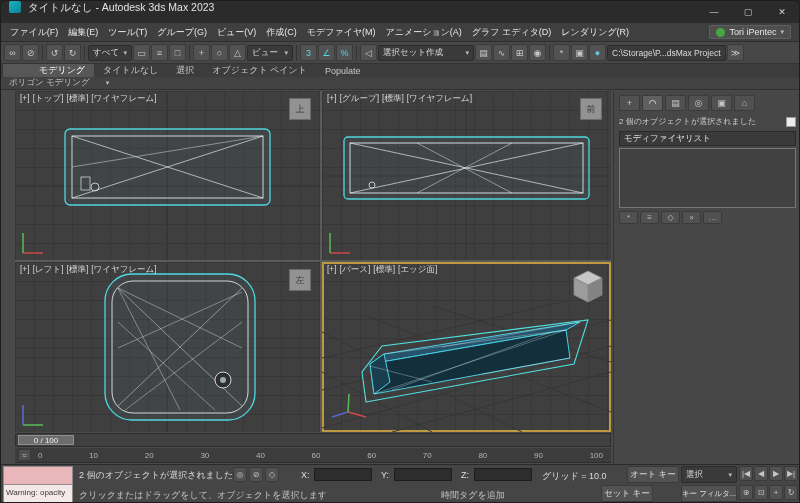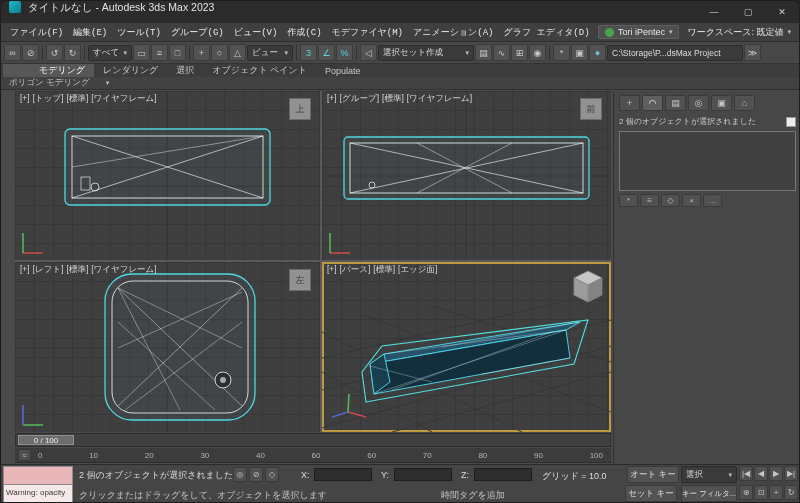--- a/index.html
+++ b/index.html
@@ -10,21 +10,21 @@
   
   .titlebar{position:absolute;top:0;left:0;right:0;height:27px;background:#2b2b2b;display:flex;align-items:flex-start;color:#e2e2e2;font-size:10.5px;}
   .appicon{width:12px;height:12px;margin:0 7px 0 8px;background:linear-gradient(135deg,#19b8c4,#0d7f96);border-radius:2px;flex:none;}
   .title{white-space:nowrap;overflow:hidden;}
   .winbtns{margin-left:auto;display:flex;height:22px;flex:none;}
   .winbtn{width:34px;height:22px;display:flex;align-items:center;justify-content:center;color:#cfcfcf;font-size:9px;}
 
   
   .menubar{position:absolute;top:22px;left:0;right:0;height:19px;background:#3f3f3f;border-bottom:1px solid #2e2e2e;display:flex;align-items:center;color:#e8e8e8;font-size:9px;padding:0 4px;}
   .menuitems{display:flex;flex:1;min-width:0;overflow:hidden;white-space:nowrap;}
-  .menu-item{padding:2px 5px;flex:none;font-family:Liberation Mono, monospace;}
+  .menu-item{padding:2px 5px;flex:none;}
   .userchip{display:flex;align-items:center;gap:4px;background:#4e4e4e;border:1px solid #5f5f5f;padding:1px 6px;margin:0 4px;flex:none;border-radius:2px;}
   .avatar{width:9px;height:9px;border-radius:50%;background:#45a645;flex:none;}
   .workspace{display:flex;align-items:center;gap:4px;padding:1px 4px;flex:none;}
   .arrow{font-size:7px;color:#bdbdbd;}
 
   
   .toolbar{position:absolute;top:41px;left:0;right:0;height:22px;background:#474747;border-bottom:1px solid #333;display:flex;align-items:center;gap:1px;padding:0 3px;overflow:hidden;}
   .tbtn{width:17px;height:17px;flex:none;background:#525252;border:1px solid #3b3b3b;color:#c9c9c9;font-size:9px;display:flex;align-items:center;justify-content:center;border-radius:2px;}
   .tsep{width:1px;height:16px;flex:none;background:#343434;margin:0 2px;}
   .tdrop{height:16px;flex:none;background:#3a3a3a;border:1px solid #2b2b2b;color:#dcdcdc;font-size:8.5px;display:flex;align-items:center;padding:0 4px;gap:3px;white-space:nowrap;overflow:hidden;border-radius:2px;}
@@ -110,24 +110,20 @@
         <span class="menu-item">モデファイヤ(M)</span>
         <span class="menu-item">アニメーション(A)</span>
         <span class="menu-item">グラフ エディタ(D)</span>
         <span class="menu-item">レンダリング(R)</span>
       </span>
     <span class="userchip">
       <span class="avatar"></span>
       <span>Tori iPentec</span>
       <span class="arrow">▾</span>
     </span>
-    <span class="workspace">
-      <span>ワークスペース: 既定値</span>
-      <span class="arrow">▾</span>
-    </span>
   </div>
 
   <div class="toolbar">
       <span class="tbtn">∞</span>
       <span class="tbtn">⊘</span>
       <span class="tsep"></span>
       <span class="tbtn">↺</span>
       <span class="tbtn">↻</span>
       <span class="tsep"></span>
       <span class="tdrop" style="width: 44px; flex: 0 0 auto;">
@@ -156,29 +152,29 @@
         <span class="arrow">▾</span>
       </span>
       <span class="tbtn">▤</span>
       <span class="tbtn">∿</span>
       <span class="tbtn">⊞</span>
       <span class="tbtn">◉</span>
       <span class="tsep"></span>
       <span class="tbtn">*</span>
       <span class="tbtn">▣</span>
       <span class="tbtn" style="color: rgb(100, 200, 216);">●</span>
-      <span class="tdrop" style="width: 136px; flex: 0 0 auto;">
+      <span class="tdrop" style="width: 119px; flex: 0 0 auto;">
         <span>C:\Storage\P...dsMax Project</span>
       </span>
       <span class="tbtn">≫</span>
     </div>
 
   <div class="ribbon-tabs">
       <span class="rtab active">モデリング</span>
-      <span class="rtab">レンダリング</span>
+      <span class="rtab">タイトルなし</span>
       <span class="rtab">選択</span>
       <span class="rtab">オブジェクト ペイント</span>
       <span class="rtab">Populate</span>
     </div>
   <div class="ribbon-sub">
     <span>ポリゴン モデリング</span>
     <span class="arrow">▾</span>
   </div>
 
   <div class="viewport-area">
@@ -316,20 +312,23 @@
         <span class="tbtn active">◠</span>
         <span class="tbtn">▤</span>
         <span class="tbtn">◎</span>
         <span class="tbtn">▣</span>
         <span class="tbtn">⌂</span>
       </div>
     <div class="cp-msg">
       <span>2 個のオブジェクトが選択されました</span>
       <span class="swatch"></span>
     </div>
+    <div class="cp-modlist">
+      <span>モディファイヤリスト</span>
+    </div>
     <div class="cp-stack"></div>
     <div class="cp-stackbtns">
         <span class="tbtn">*</span>
         <span class="tbtn">≡</span>
         <span class="tbtn">◇</span>
         <span class="tbtn">×</span>
         <span class="tbtn">…</span>
       </div>
   </div>
 
@@ -377,21 +376,21 @@
     <span class="abs coord-field" style="left:473px;top:3px;"></span>
 
     <span class="abs" style="left:541px;top:5px;text-align:center;">グリッド = 10.0</span>
     <span class="abs muted" style="left:440px;top:24px;">時間タグを追加</span>
 
     <span class="abs s-btn" style="left:626px;top:1px;width:52px;">オート キー</span>
     <span class="abs s-drop" style="left:680px;top:1px;width:56px;">
       <span>選択</span>
       <span class="arrow">▾</span>
     </span>
-    <span class="abs s-btn" style="left:624px;top:20px;width:52px;">セット キー</span>
+    <span class="abs s-btn" style="left:600px;top:20px;width:52px;">セット キー</span>
     <span class="abs s-btn" style="left:680px;top:20px;width:56px;font-size:7.5px;">キー フィルタ...</span>
 
     <span class="abs s-transport" style="left:738px;top:1px;">
         <span class="tbtn">|◀</span>
         <span class="tbtn">◀</span>
         <span class="tbtn">▶</span>
         <span class="tbtn">▶|</span>
       </span>
     <span class="abs s-nav" style="left:738px;top:20px;">
         <span class="tbtn">⊕</span>

